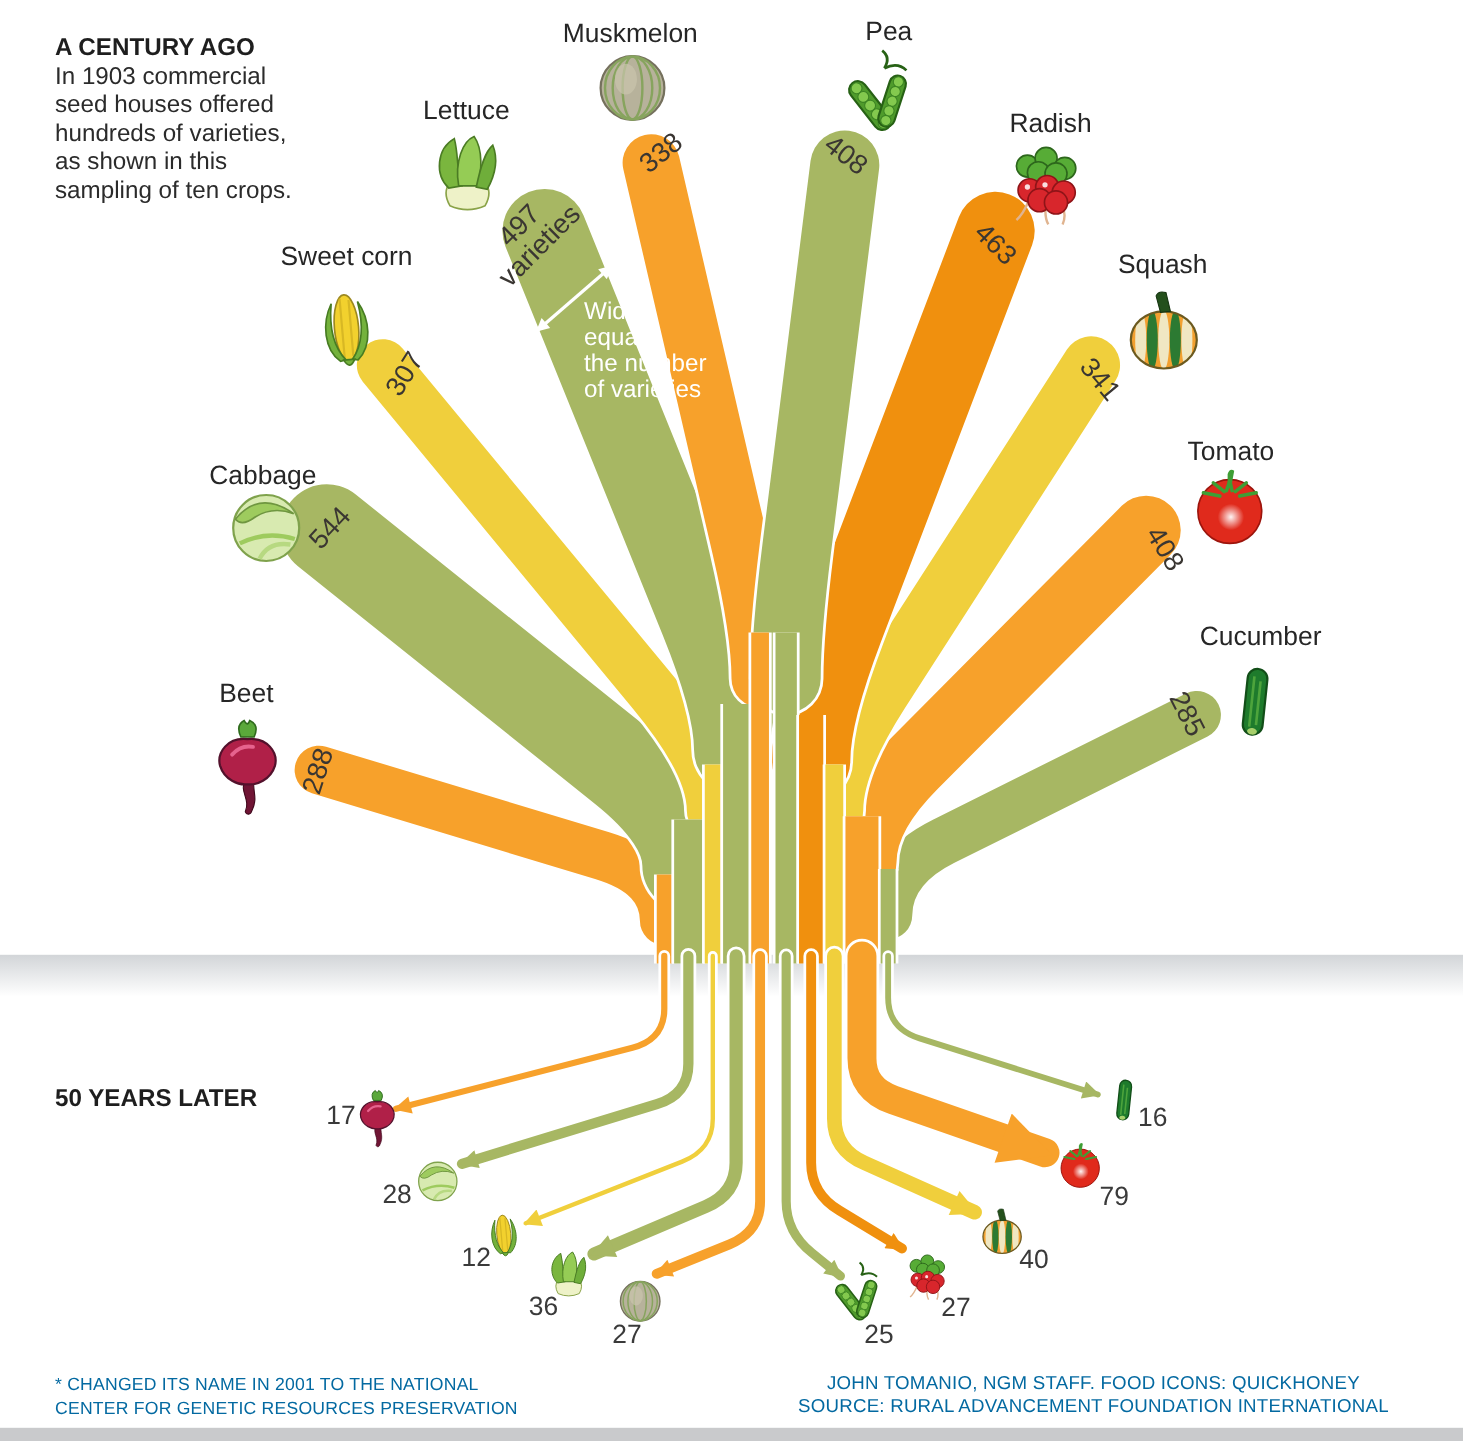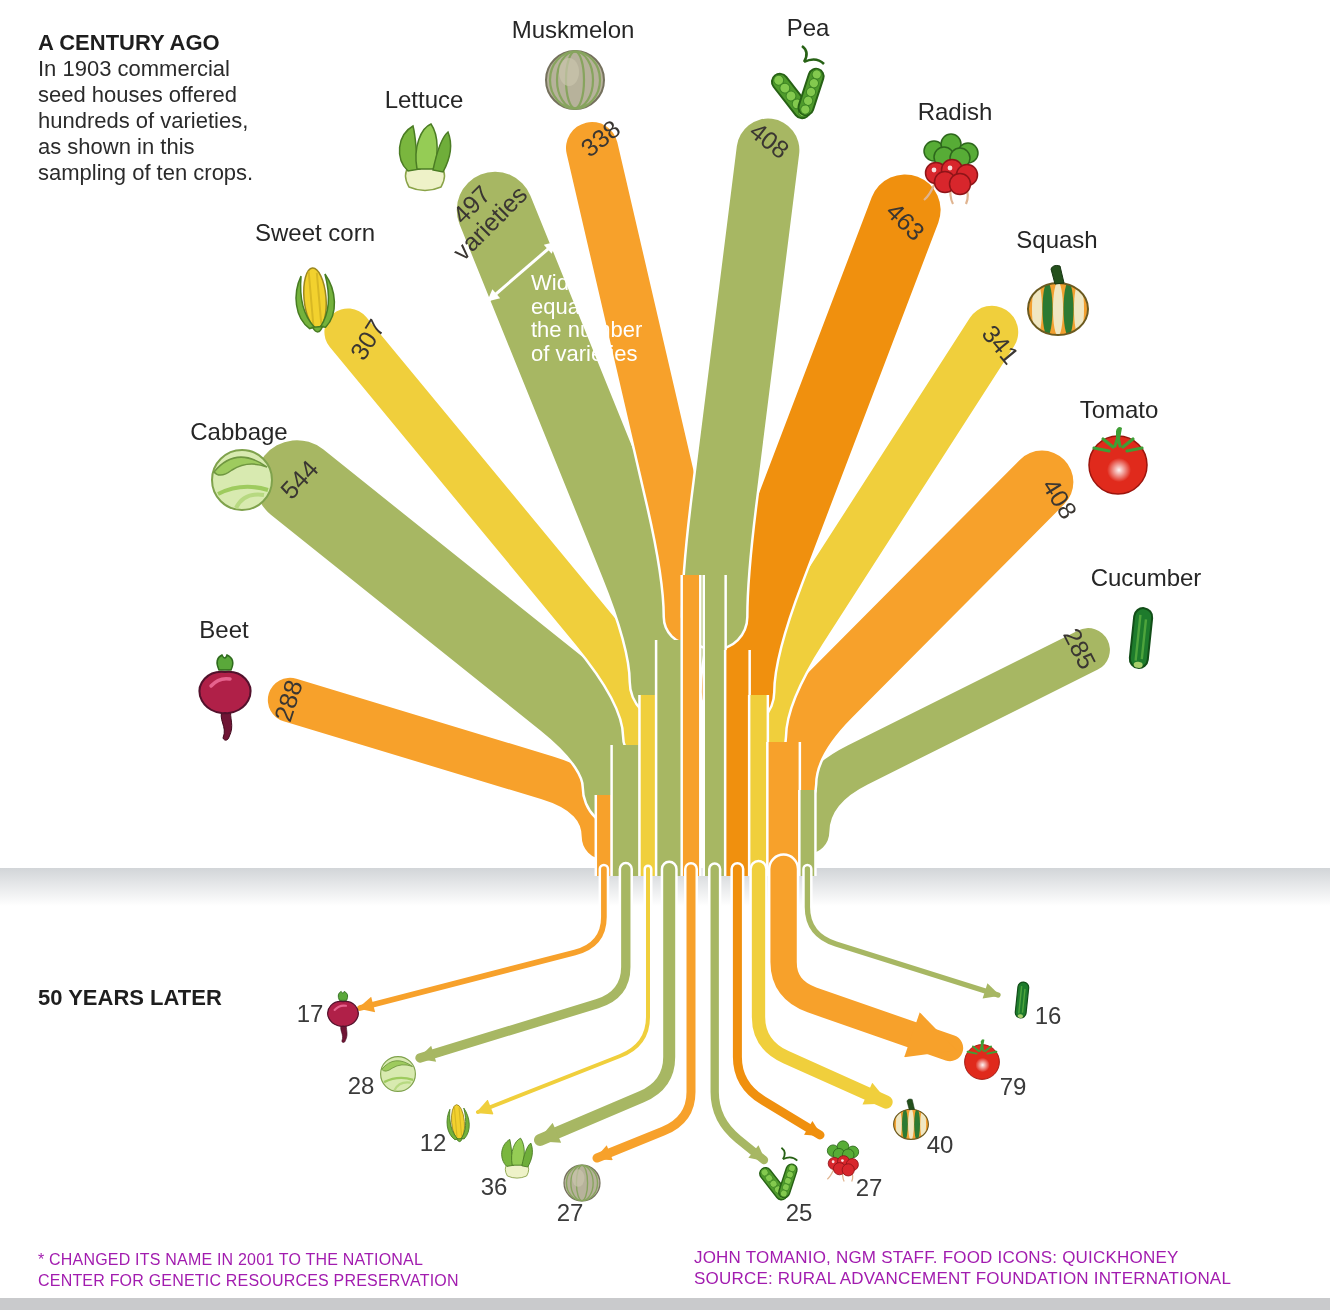--- a/index.html
+++ b/index.html
@@ -1,23 +1,23 @@
 <!DOCTYPE html>
 <html><head>
 <meta charset="utf-8">
 <style>
   html,body{margin:0;padding:0;background:#fff;}
   #stage{position:relative;width:1330px;height:1310px;background:#fff;overflow:hidden;
          font-family:"Liberation Sans",sans-serif;color:#262626;}
-  .abs{position:absolute;}
+  .abs{position:absolute;margin-left:12px;}
   .blockTitle{font-weight:bold;font-size:22px;line-height:26px;color:#1e1e1e;}
   .blockBody{font-size:22px;line-height:26px;color:#2b2b2b;white-space:pre-line;}
   #later .blockBody{line-height:28px;}
-  .finePrint{font-size:16px;line-height:21px;color:#a21caf;white-space:pre-line;letter-spacing:.2px;}
-  #credit{text-align:left;font-size:17px;}
+  .finePrint{font-size:16px;line-height:21px;color:#0369a1;white-space:pre-line;letter-spacing:.2px;}
+  #credit{text-align:center;font-size:17px;}
   svg{position:absolute;left:0;top:0;}
   svg text{font-family:"Liberation Sans",sans-serif;}
 </style>
 </head>
 <body>
 
 <div id="stage">
 
   <svg id="tree" width="1330" height="1310" viewBox="0 0 1330 1310">
       <defs>

